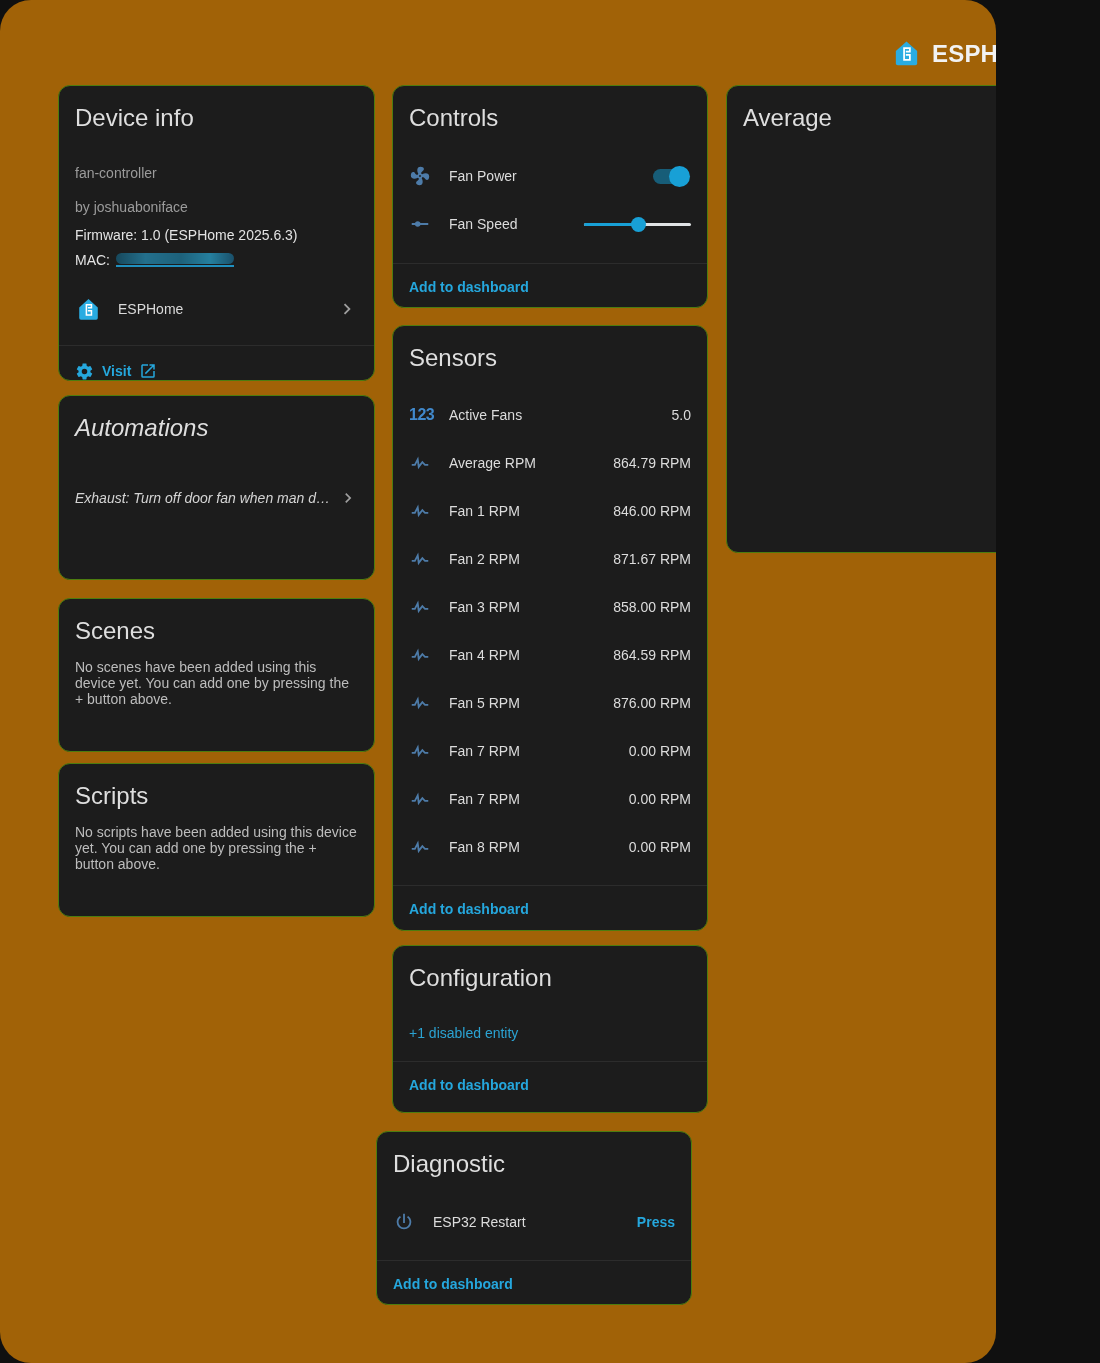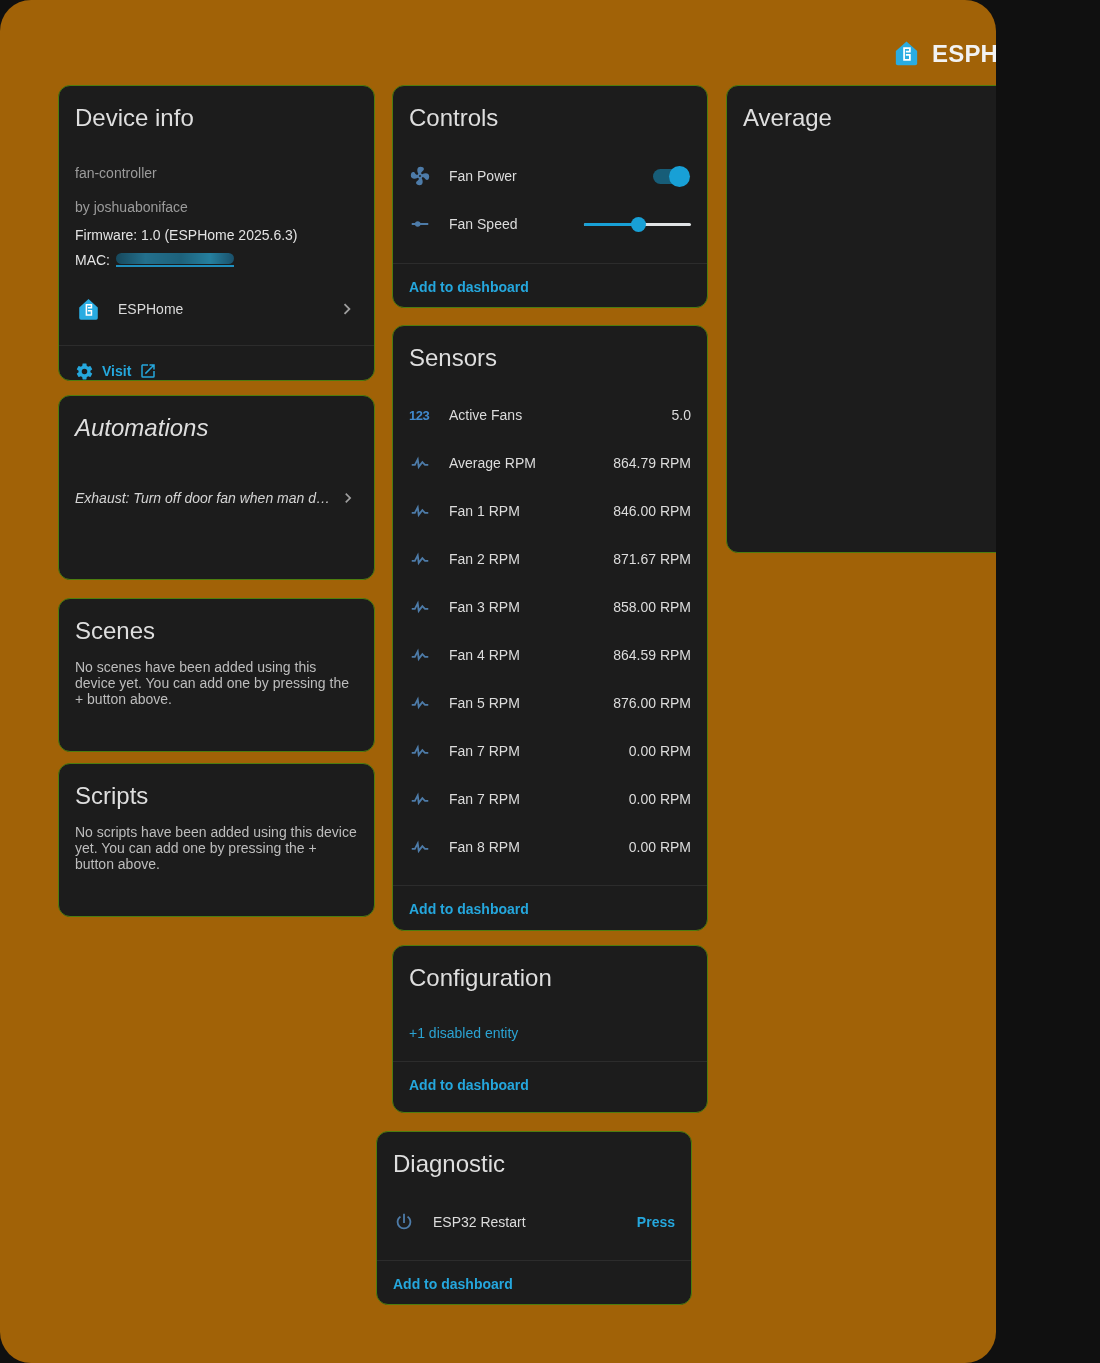--- a/index.html
+++ b/index.html
@@ -91,21 +91,21 @@
     cursor: pointer;
     text-decoration: none;
   }
   .link-regular {
     color: #2ba3d3;
     font-size: 14px;
     font-weight: 400;
     cursor: pointer;
   }
   .num-icon {
-    font-size: 13px;
+    font-size: 16px;
     font-weight: bold;
     color: #4189cc;
     letter-spacing: -0.5px;
   }
   .chev { flex: 0 0 auto; display: flex; align-items: center; }
   .empty-text {
     font-size: 14px;
     line-height: 16px;
     color: #bdbdbd;
     padding: 12px 16px 0 16px;

